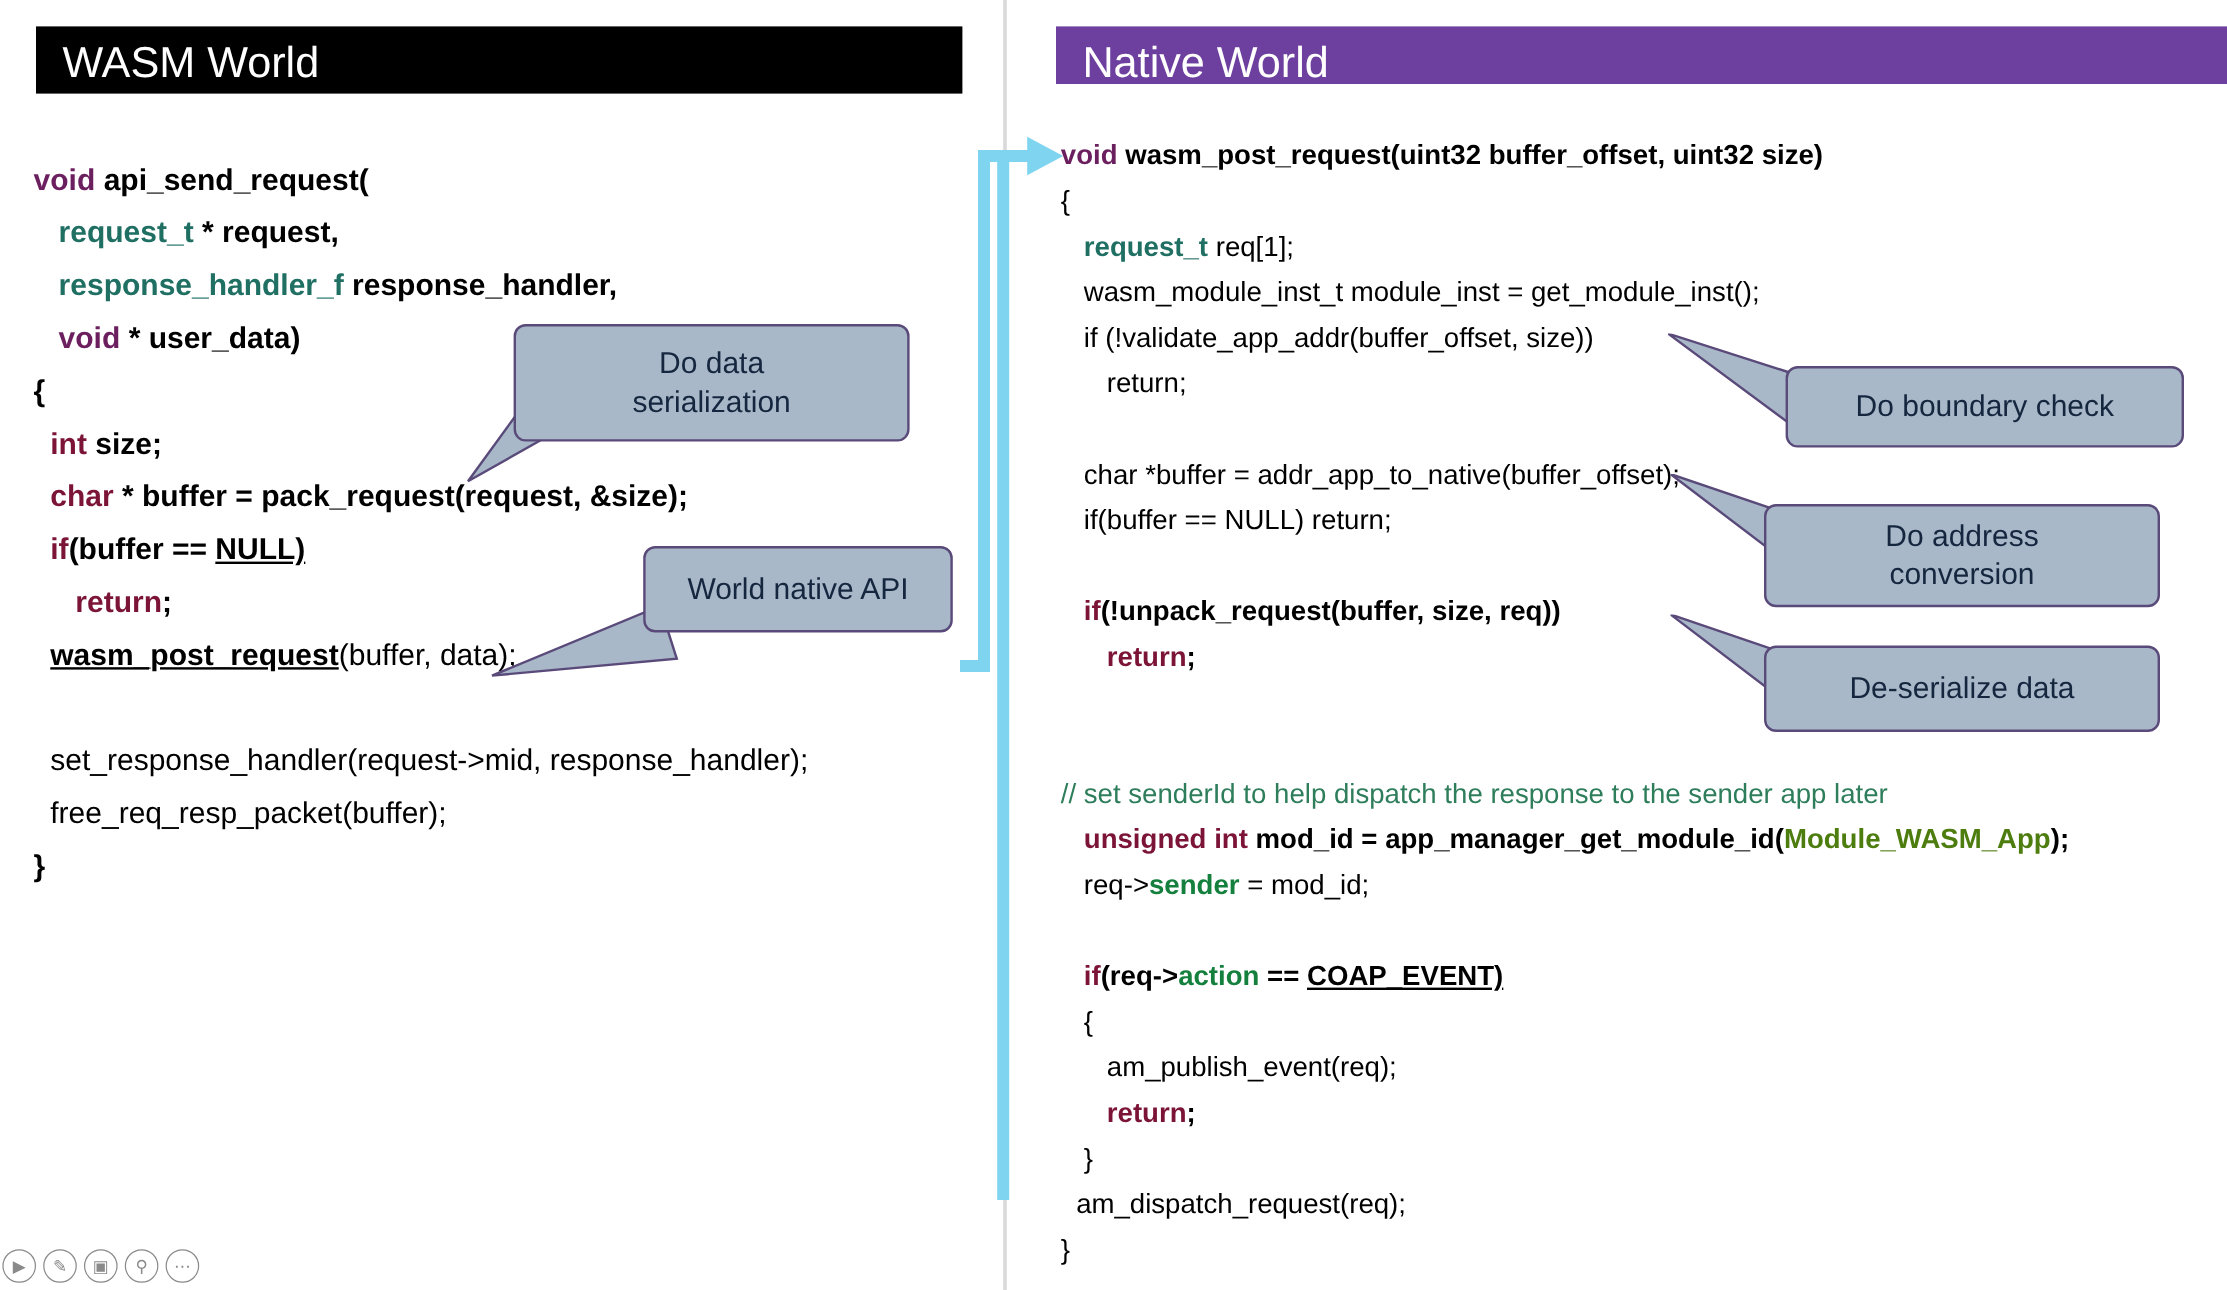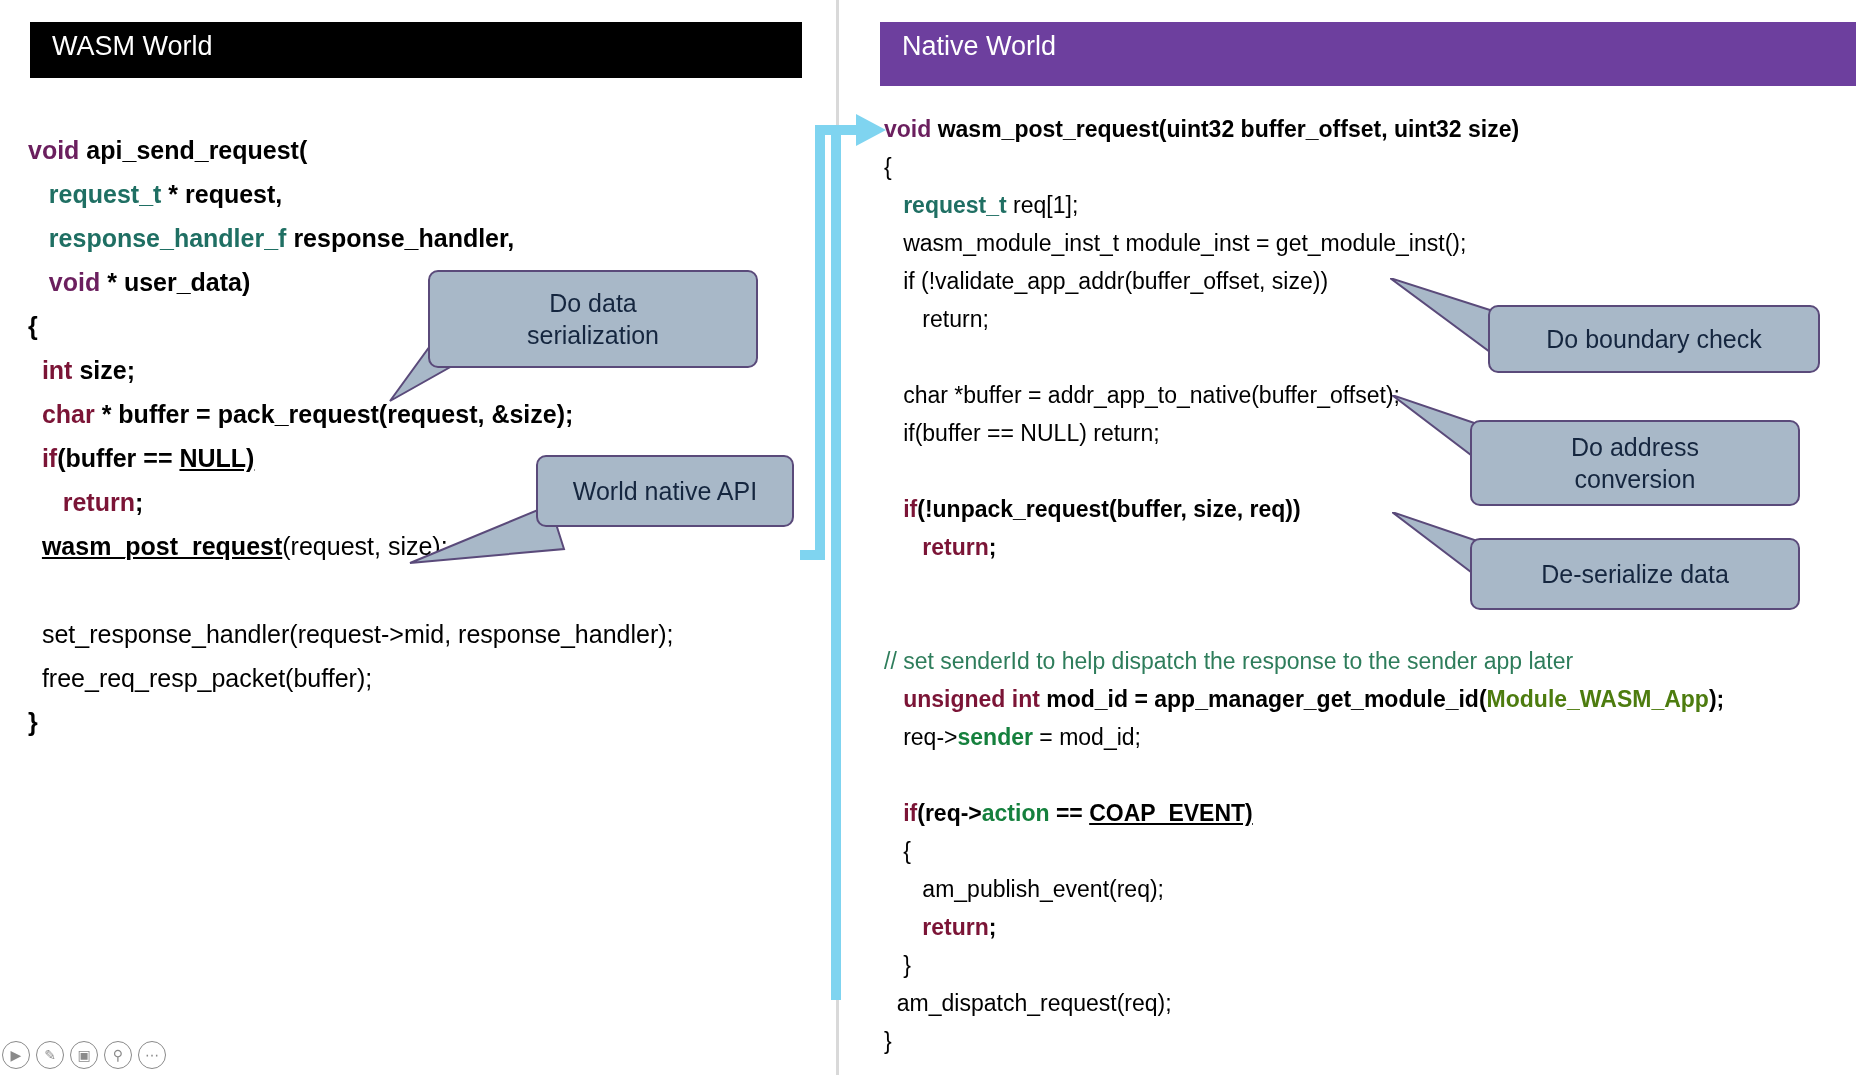--- a/index.html
+++ b/index.html
@@ -10,39 +10,39 @@
   body {
     width: 1856px;
     height: 1075px;
     position: relative;
     font-family: "Liberation Sans", sans-serif;
     overflow: hidden;
   }
 
   .panel-header {
     color: #ffffff;
-    font-size: 27px;
+    font-size: 36px;
     font-weight: 400;
     padding: 9px 0 9px 22px;
     box-sizing: border-box;
   }
   #wasm-header {
     position: absolute;
     left: 30px;
     top: 22px;
     width: 772px;
     height: 56px;
     background: #000000;
   }
   #native-header {
     position: absolute;
     left: 880px;
     top: 22px;
     width: 976px;
-    height: 64px;
+    height: 48px;
     background: #6d3f9e;
   }
 
   
   .code {
     position: absolute;
     font-family: "Liberation Sans", sans-serif;
     font-size: 25px;
     line-height: 44px;
     white-space: pre;
@@ -140,21 +140,21 @@
 
 <div id="wasm-code" class="code"><span class="kw-purple">void</span> <span class="bold">api_send_request(</span>
    <span class="teal">request_t</span> <span class="bold">* request,</span>
    <span class="teal">response_handler_f</span> <span class="bold">response_handler,</span>
    <span class="kw-purple">void</span> <span class="bold">* user_data)</span>
 <span class="bold">{</span>
   <span class="kw-maroon">int</span> <span class="bold">size;</span>
   <span class="kw-maroon">char</span> <span class="bold">* buffer = pack_request(request, &amp;size);</span>
   <span class="kw-maroon">if</span><span class="bold">(buffer == </span><span class="bold ul">NULL)</span>
      <span class="kw-maroon">return</span><span class="bold">;</span>
-  <span class="bold ul">wasm_post_request</span><span class="plain">(request, size);</span>
+  <span class="bold ul">wasm_post_request</span><span class="plain">(buffer, data);</span>
 
   <span class="plain">set_response_handler(request-&gt;mid, response_handler);</span>
   <span class="plain">free_req_resp_packet(buffer);</span>
 <span class="bold">}</span></div>
 
 <div id="native-header" class="panel-header">
   <span>Native World</span>
 </div>
 
 <div id="native-code" class="code"><span class="kw-purple">void</span> <span class="bold">wasm_post_request(uint32 buffer_offset, uint32 size)</span>

